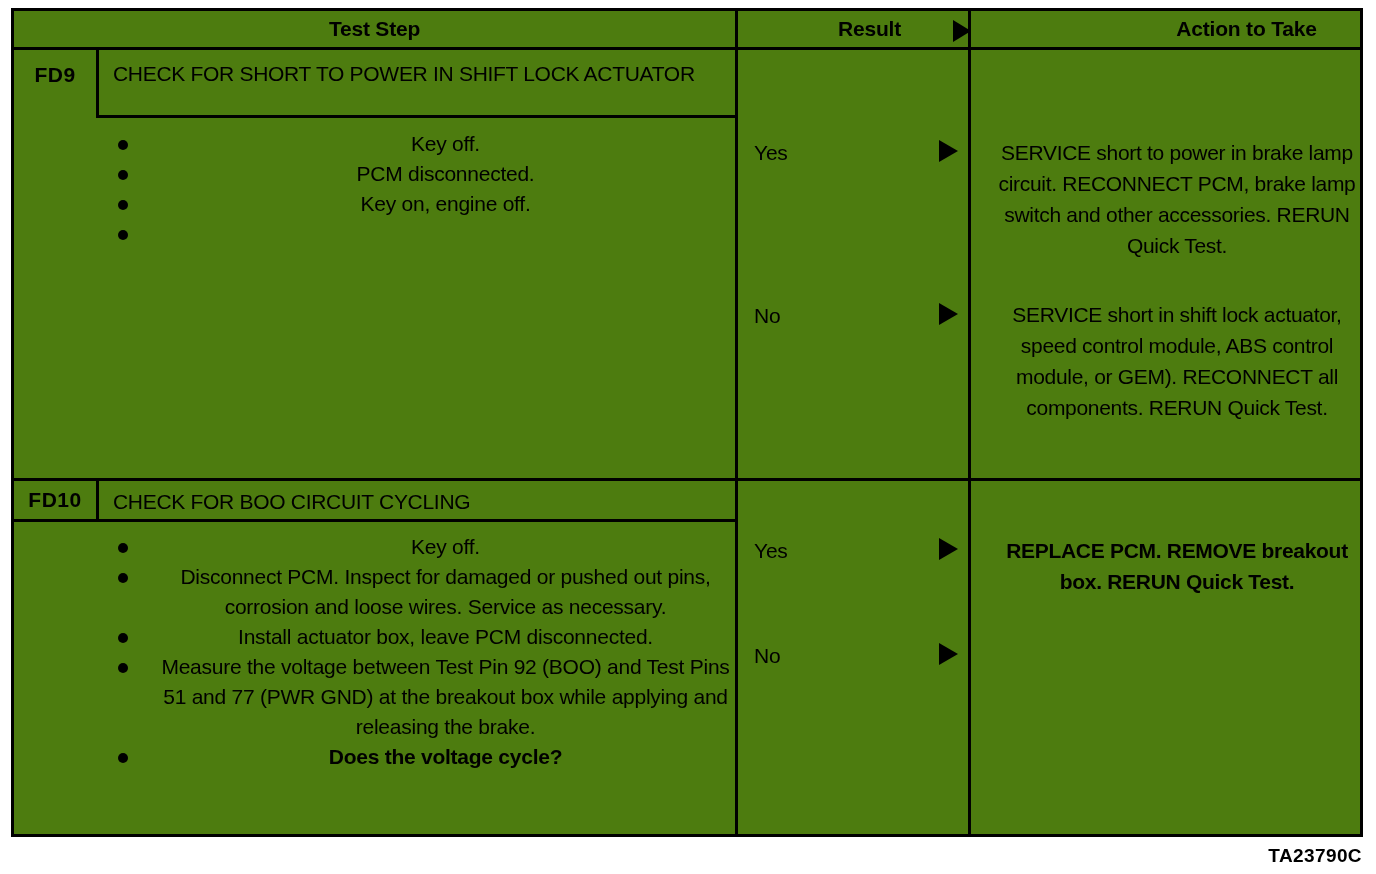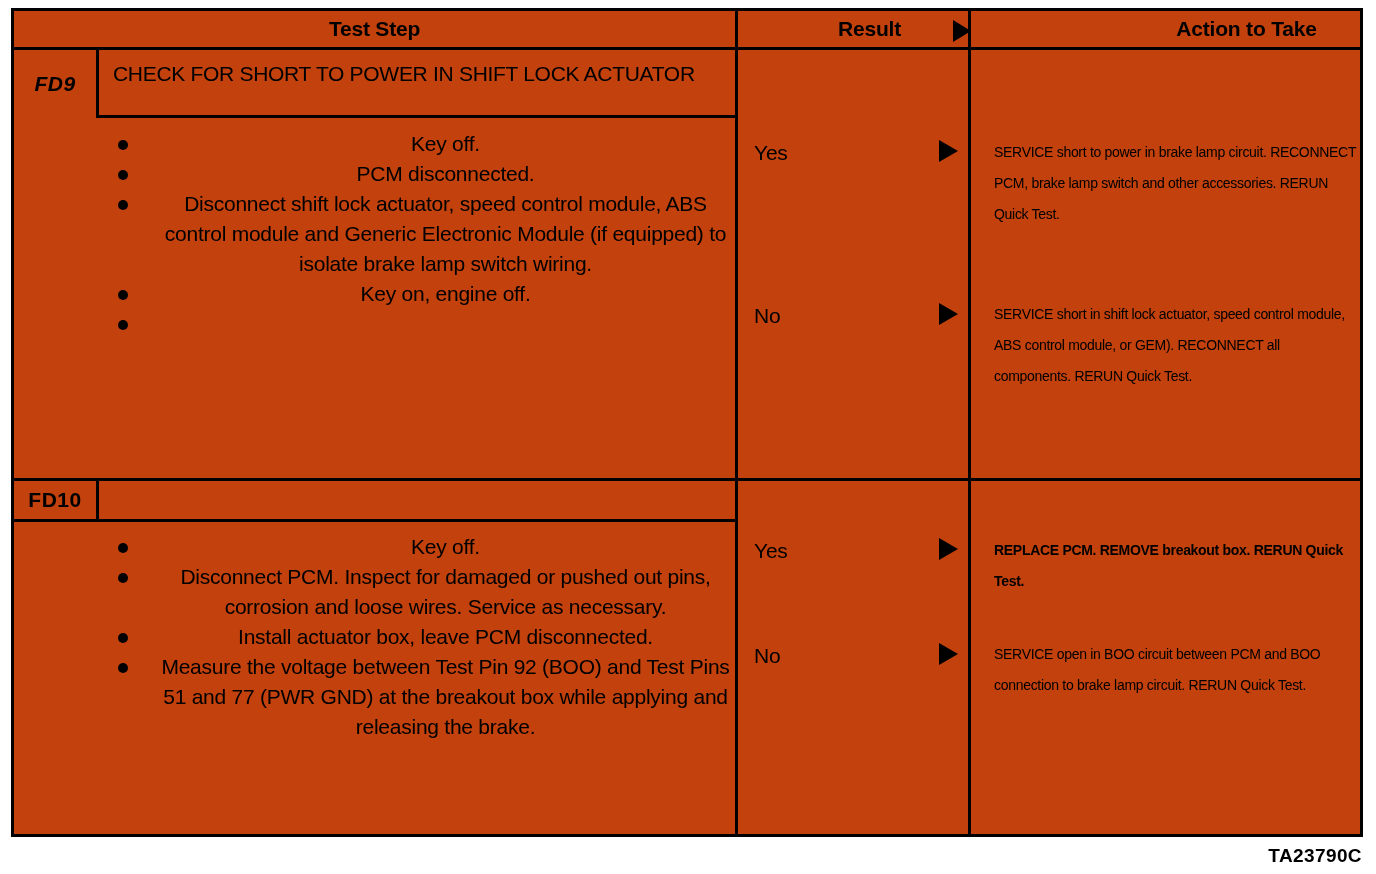--- a/index.html
+++ b/index.html
@@ -18,21 +18,21 @@
 
   
   #chart-table {
     position: absolute;
     left: 11px;
     top: 8px;
     width: 1352px;
     height: 829px;
     box-sizing: border-box;
     border: 3px solid #000;
-    background: #c2410c;
+    background: #4d7c0f;
   }
 
   
   .vrule {
     position: absolute;
     background: #000;
     width: 3px;
   }
   
   .hrule {
@@ -74,21 +74,21 @@
     position: absolute;
     left: 0;
     width: 82px;
     display: flex;
     align-items: center;
     justify-content: center;
     font-weight: bold;
     font-size: 21px;
     letter-spacing: 0.5px;
   }
-  #step-id-fd9  { top: 39px;  height: 68px; font-style: italic; }
+  #step-id-fd9  { top: 30px;  height: 68px; }
   #step-id-fd10 { top: 470px; height: 38px; }
 
   
   .step-title {
     position: absolute;
     left: 85px;
     font-size: 21px;
     line-height: 31px;
     letter-spacing: -0.3px;
     padding: 8px 0 8px 14px;
@@ -150,25 +150,26 @@
   #result-fd10-yes  { top: 528px; }
   #arrow-fd10-yes   { left: 925px; top: 527px; }
   #result-fd10-no   { top: 633px; }
   #arrow-fd10-no    { left: 925px; top: 632px; }
 
   
   .action-text {
     position: absolute;
     left: 962px;
     width: 384px;
-    font-size: 14px;
+    font-size: 21px;
     line-height: 31px;
     letter-spacing: -0.3px;
     padding-left: 18px;
     box-sizing: border-box;
+    text-align: center;
   }
   #action-fd9-yes  { top: 126px; }
   #action-fd9-no   { top: 288px; }
   #action-fd10-yes { top: 524px; font-weight: bold; }
   #action-fd10-no  { top: 628px; }
 
   
   #figure-code {
     position: absolute;
     right: 14px;
@@ -211,67 +212,67 @@
     <div class="bullet-row">
       <span class="bullet-dot"></span>
       <span>Key off.</span>
     </div>
     <div class="bullet-row">
       <span class="bullet-dot"></span>
       <span>PCM disconnected.</span>
     </div>
     <div class="bullet-row">
       <span class="bullet-dot"></span>
-      <span>Disconnect shift lock actuator, speed control module, ABS control module and Generic Electronic Module (if equipped) to isolate brake lamp switch wiring.</span>
-    </div>
-    <div class="bullet-row">
-      <span class="bullet-dot"></span>
       <span>Key on, engine off.</span>
     </div>
     <div class="bullet-row bold">
       <span class="bullet-dot"></span>
     </div>
   </div>
 
   <div class="result-label" id="result-fd9-yes">Yes</div>
   <div class="result-arrow" id="arrow-fd9-yes"></div>
   <div class="action-text" id="action-fd9-yes">SERVICE short to power in brake lamp circuit. RECONNECT PCM, brake lamp switch and other accessories. RERUN Quick Test.</div>
 
   <div class="result-label" id="result-fd9-no">No</div>
   <div class="result-arrow" id="arrow-fd9-no"></div>
   <div class="action-text" id="action-fd9-no">SERVICE short in shift lock actuator, speed control module, ABS control module, or GEM). RECONNECT all components. RERUN Quick Test.</div>
 
   <div class="hrule" style="top:467px;"></div>
 
   <div class="step-id" id="step-id-fd10">FD10</div>
+  <div class="step-title" id="step-title-fd10">CHECK FOR BOO CIRCUIT CYCLING</div>
 
   <div class="hrule" style="top:508px; left:0px; right:631px; width:721px;"></div>
 
   <div class="step-body" id="step-body-fd10">
     <div class="bullet-row">
       <span class="bullet-dot"></span>
       <span>Key off.</span>
     </div>
     <div class="bullet-row">
       <span class="bullet-dot"></span>
       <span>Disconnect PCM. Inspect for damaged or pushed out pins, corrosion and loose wires. Service as necessary.</span>
     </div>
     <div class="bullet-row">
       <span class="bullet-dot"></span>
       <span>Install actuator box, leave PCM disconnected.</span>
     </div>
     <div class="bullet-row">
       <span class="bullet-dot"></span>
       <span>Measure the voltage between Test Pin 92 (BOO) and Test Pins 51 and 77 (PWR GND) at the breakout box while applying and releasing the brake.</span>
+    </div>
+    <div class="bullet-row bold">
+      <span class="bullet-dot"></span>
+      <span>Does the voltage cycle?</span>
     </div>
   </div>
 
   <div class="result-label" id="result-fd10-yes">Yes</div>
   <div class="result-arrow" id="arrow-fd10-yes"></div>
   <div class="action-text" id="action-fd10-yes">REPLACE PCM. REMOVE breakout box. RERUN Quick Test.</div>
 
   <div class="result-label" id="result-fd10-no">No</div>
   <div class="result-arrow" id="arrow-fd10-no"></div>
-  <div class="action-text" id="action-fd10-no">SERVICE open in BOO circuit between PCM and BOO connection to brake lamp circuit. RERUN Quick Test.</div>
 
 </div>
 
 <div id="figure-code">TA23790C</div>
 
 </body></html>

